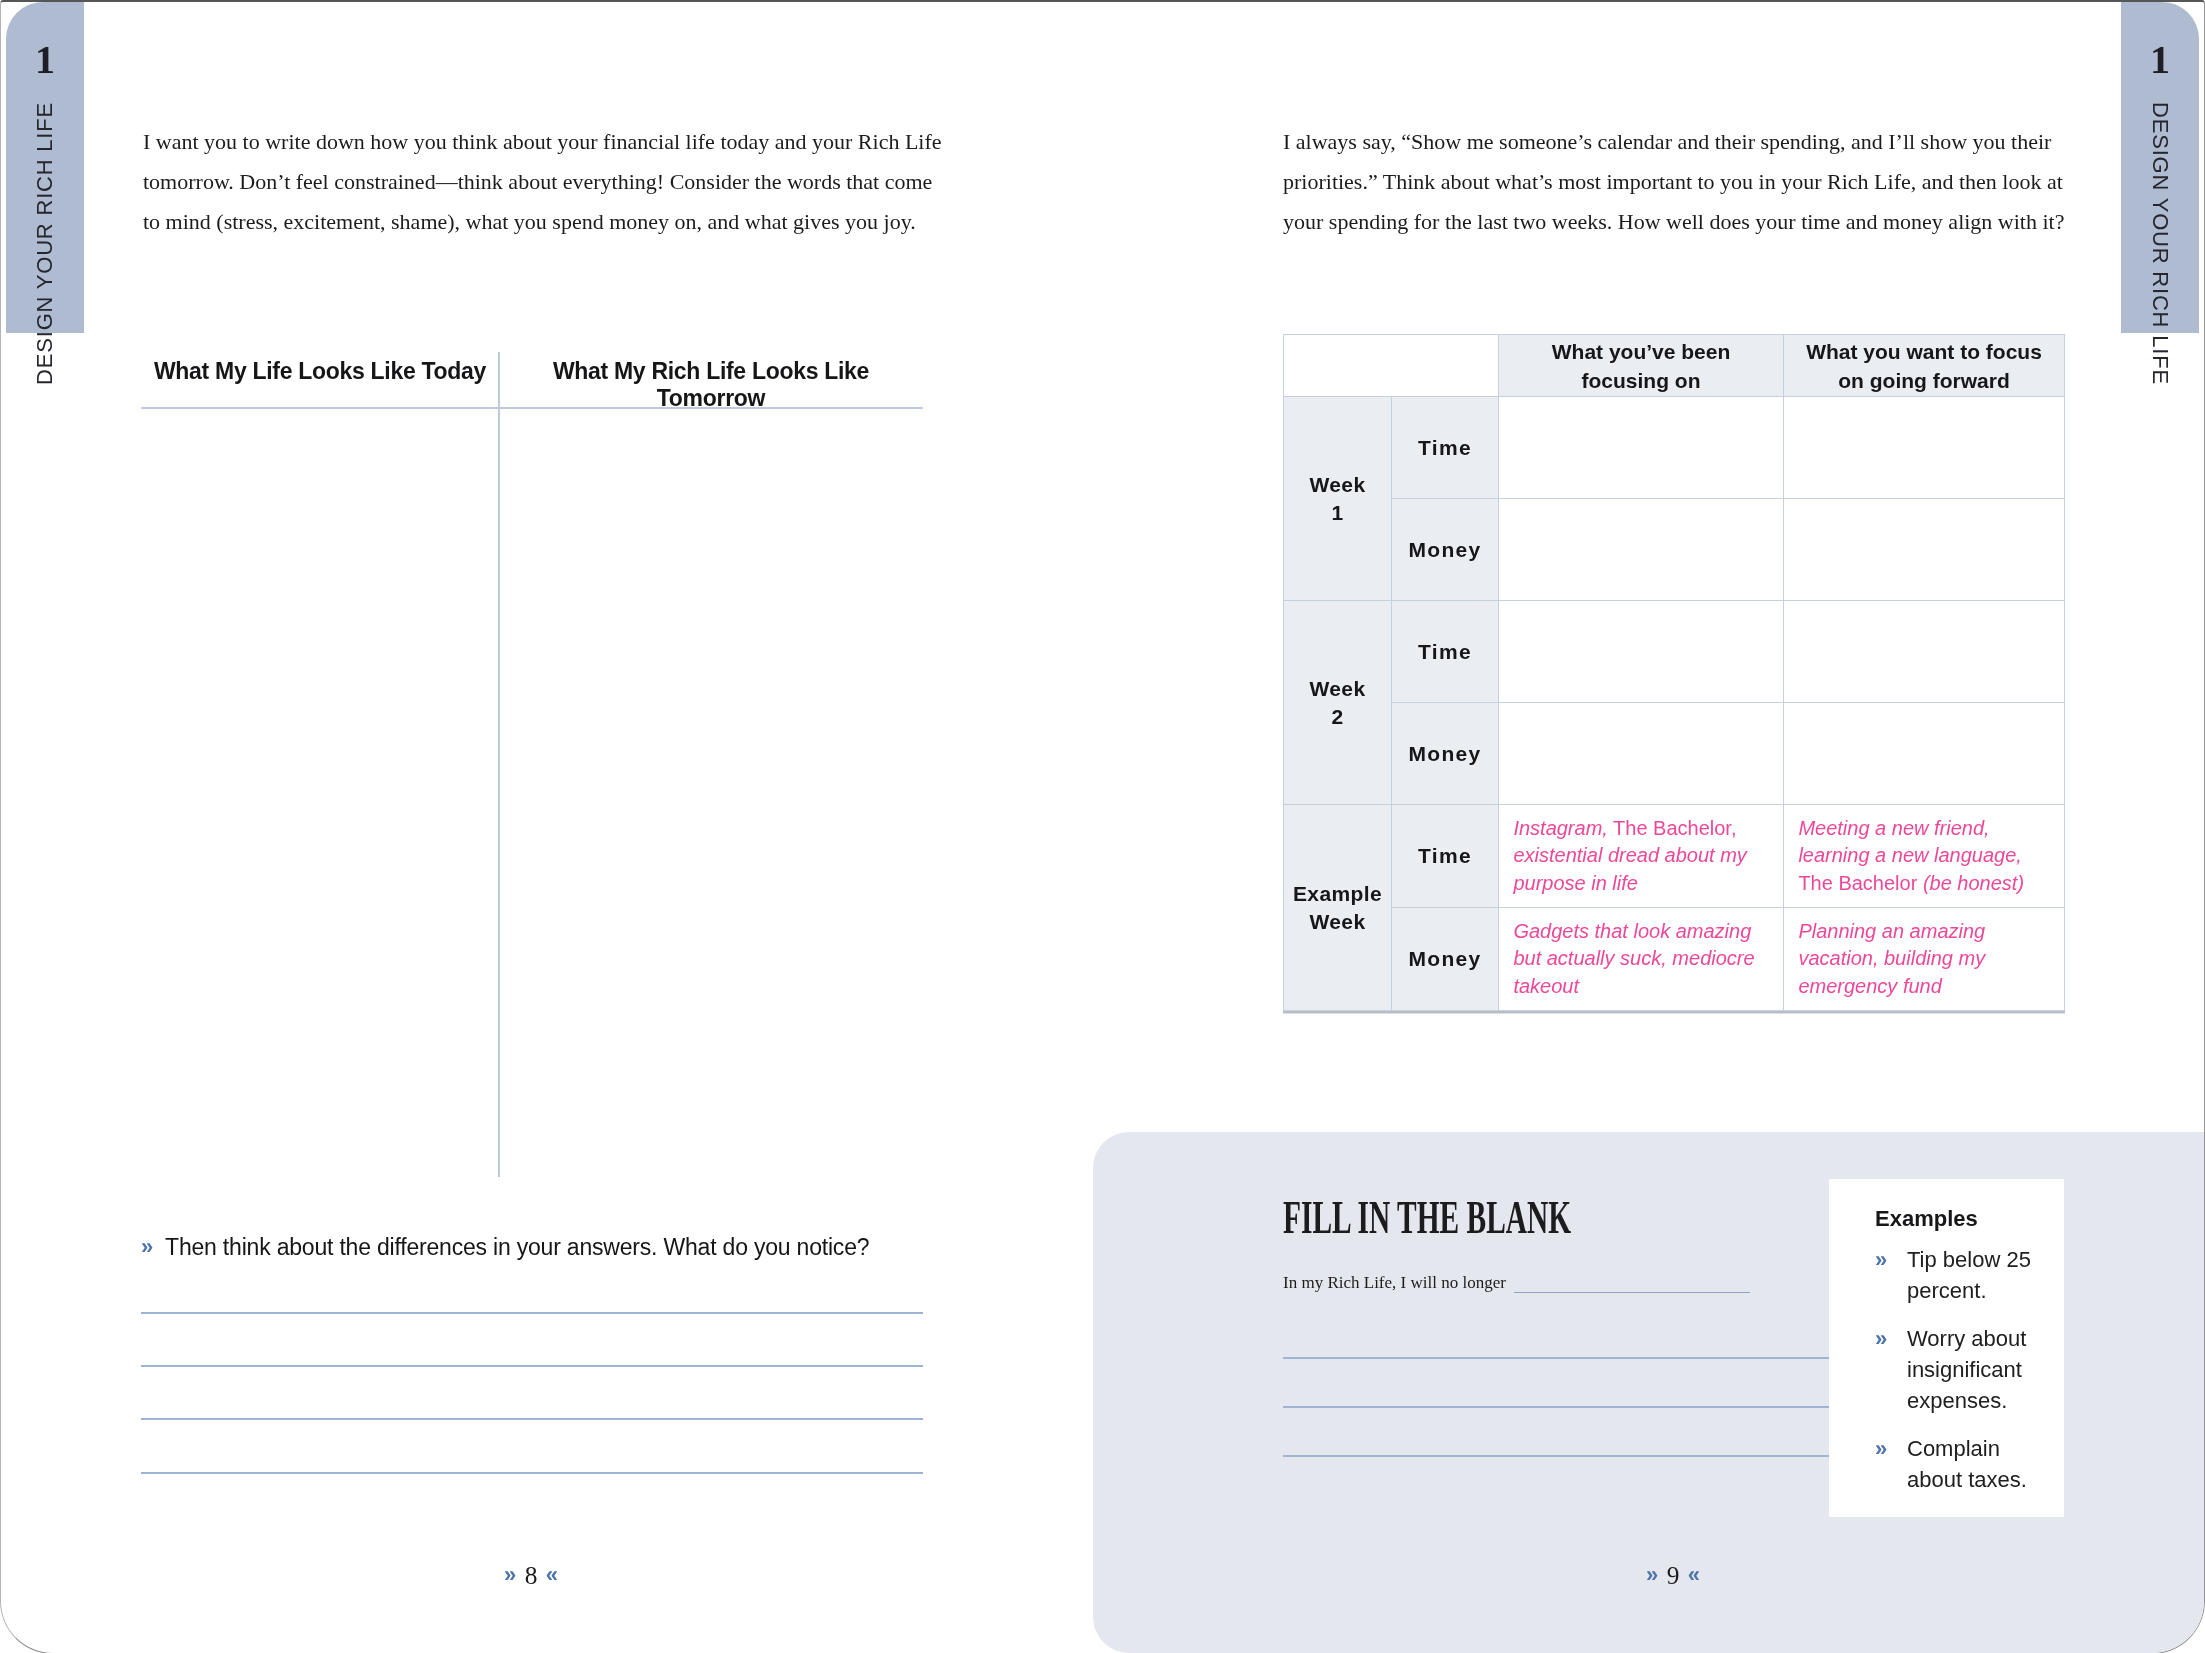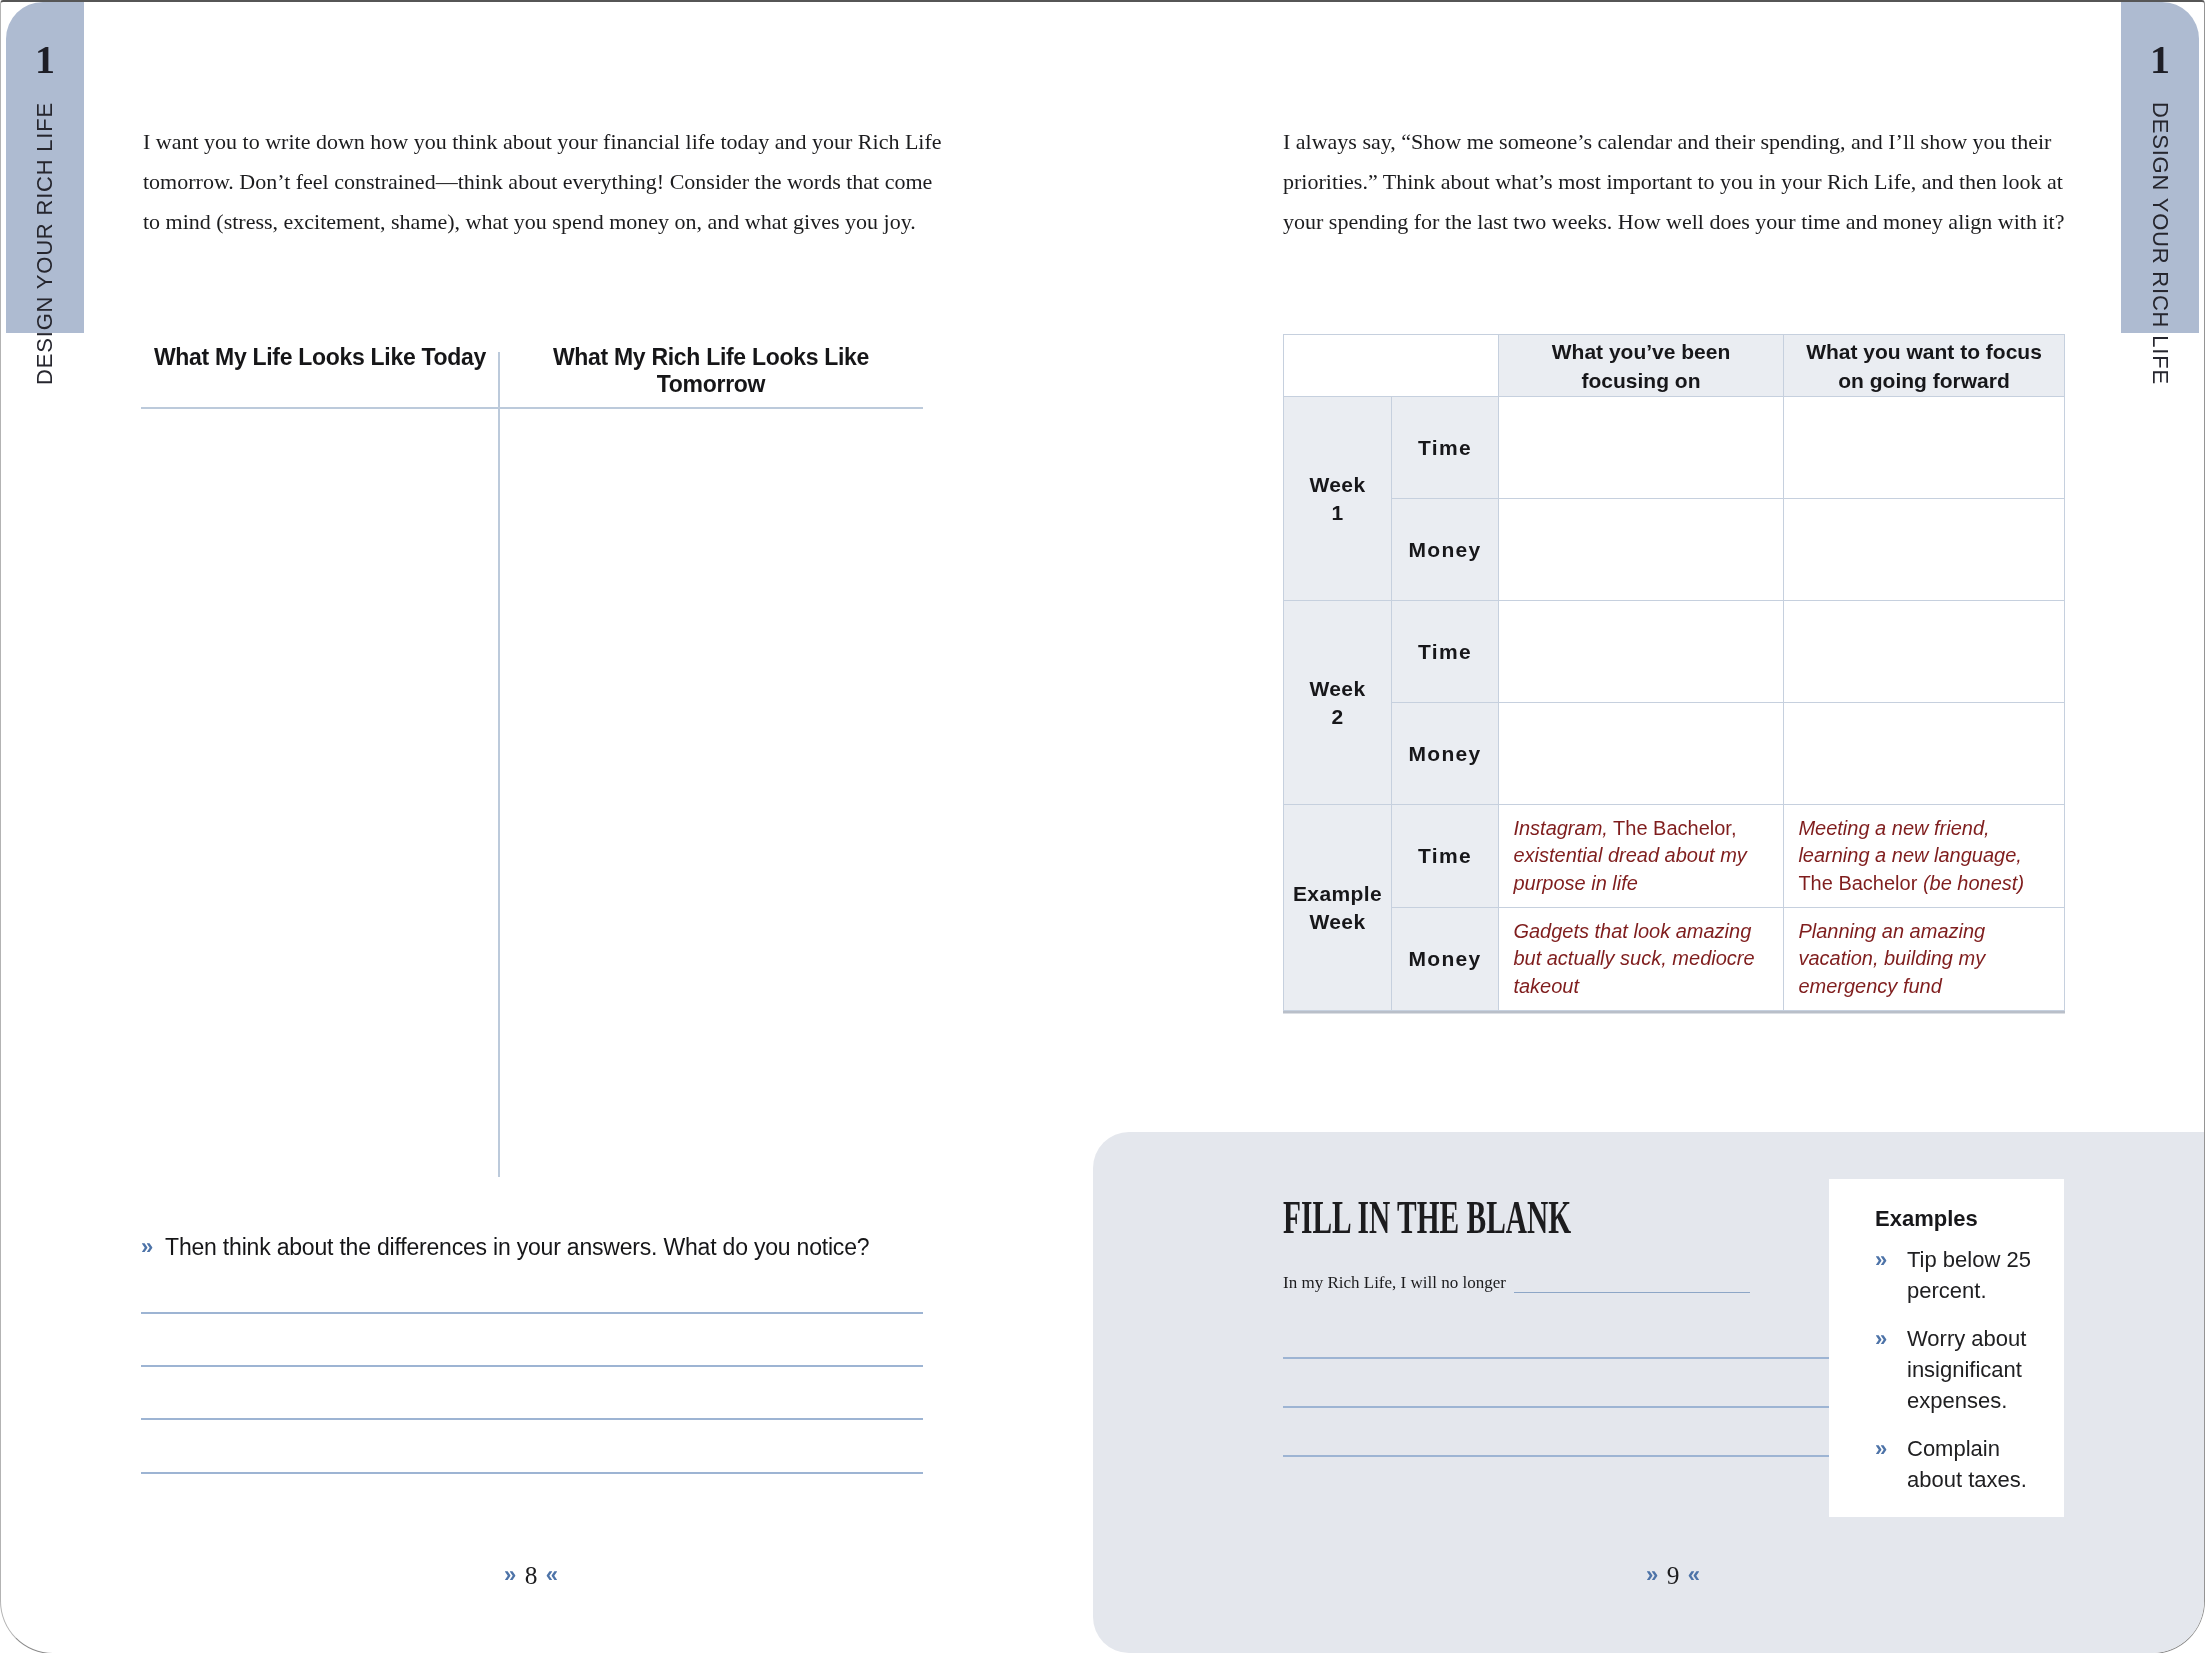--- a/index.html
+++ b/index.html
@@ -30,21 +30,21 @@
   
   .intro{ position:absolute; width:807px; font-family:"Liberation Serif", serif;
           font-size:22px; line-height:40px; color:#1c1c1e; }
   .pagenum{ position:absolute; width:780px; text-align:center;
             font-family:"Liberation Serif", serif; font-size:25.4px; color:#1c1c1e; }
   .chev{ color:#4d73a8; font-family:"Liberation Sans", sans-serif; font-weight:bold;
          font-size:22px; }
   .pagenum .chev{ position:relative; top:-1.7px; padding:0 8.5px; }
 
   
-  .lt-headers{ position:absolute; left:140px; top:342px; width:782px; display:flex; }
+  .lt-headers{ position:absolute; left:140px; top:356px; width:782px; display:flex; }
   .lt-headers .h1{ width:358px; text-align:center; }
   .lt-headers .h2{ width:424px; text-align:center; }
   .lt-headers div{ font-weight:bold; font-size:23px; letter-spacing:-0.3px; color:#161618; }
   .lt-underline{ position:absolute; left:140px; top:405px; width:782px; height:1.7px; background:#bccadb; }
   .lt-vline{ position:absolute; left:497px; top:350px; width:1.7px; height:825px; background:#bccadb; }
 
   .prompt{ position:absolute; left:140px; top:1232px; display:flex; gap:12px;
            font-size:23px; letter-spacing:-0.2px; color:#161618; }
   .wline{ position:absolute; height:1.7px; background:#9db4d3; }
 
@@ -53,21 +53,21 @@
   table.ptable{ border-collapse:collapse; table-layout:fixed; width:780px; }
   table.ptable td, table.ptable th{ border:1.7px solid #c6d0de; vertical-align:middle; }
   td.ghost{ border:none; background:transparent; }
   th.colhead{ background:#eaedf2; font-weight:bold; font-size:21px; line-height:29px;
               color:#17171a; padding:0 17px; }
   th.glabel{ background:#eaedf2; font-weight:bold; font-size:21px; line-height:28px;
              color:#17171a; text-align:center; letter-spacing:0.4px; }
   th.rlabel{ background:#eaedf2; font-weight:bold; font-size:21px; color:#17171a;
              text-align:center; letter-spacing:1.3px; }
   td.blank-cell{ background:#ffffff; }
-  td.ex-cell{ background:#ffffff; font-size:20px; line-height:27.6px; color:#7f1d1d;
+  td.ex-cell{ background:#ffffff; font-size:20px; line-height:27.6px; color:#ec4899;
               padding:8.5px 13.6px 8.5px 14.4px; vertical-align:middle;margin-left:9px; }
   td.ex-cell span.it{ font-style:italic; }
 
   
   .panel{ position:absolute; left:1092px; top:1130px; right:0; bottom:0;
           background:#e4e7ed; border-radius:36px 0 49px 36px; }
   .fill-heading{ position:absolute; left:1282px; top:1189px; }
   .fill-heading span{ display:inline-block; font-family:"Liberation Serif", serif;
           font-weight:bold; font-size:46px; letter-spacing:0px; color:#1c1c1e;
           transform:scaleX(0.64); transform-origin:left center; white-space:nowrap; }

